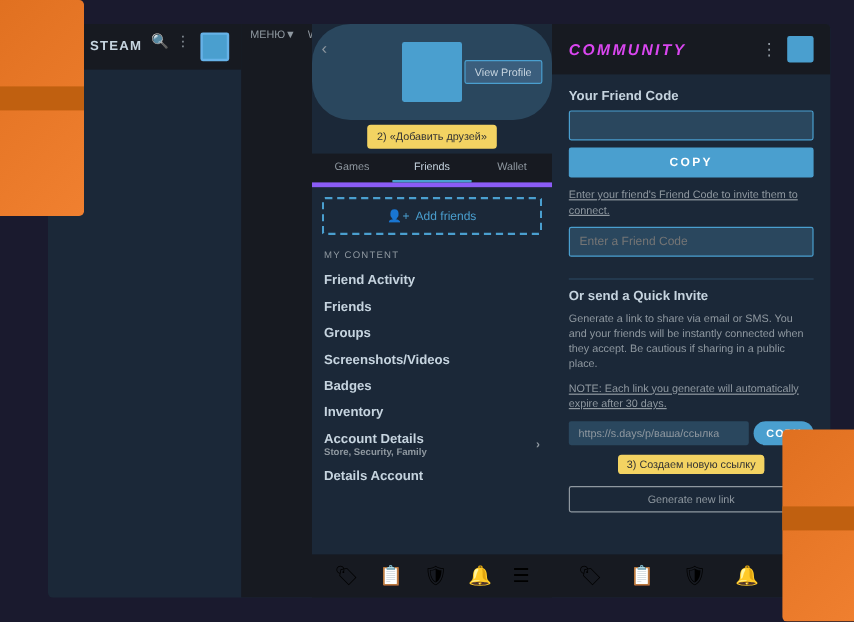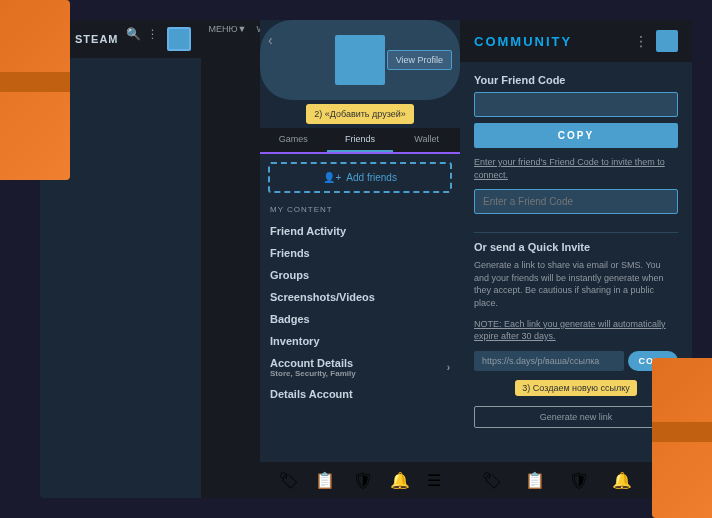--- a/index.html
+++ b/index.html
@@ -245,21 +245,21 @@
       font-size: 9px;
       margin: 4px auto;
       white-space: nowrap;
       text-align: center;
       width: fit-content;
     }
 
     .profile-tabs {
       display: flex;
       background: #171a21;
-      border-bottom: 2px solid #8b5cf6;
+      border-bottom: 4px solid #8b5cf6;
     }
 
     .profile-tab {
       flex: 1;
       text-align: center;
       padding: 6px 4px;
       font-size: 9px;
       color: #8f98a0;
       cursor: pointer;
     }
@@ -343,24 +343,25 @@
     .community-header {
       background: #171a21;
       padding: 10px 14px;
       display: flex;
       align-items: center;
       justify-content: space-between;
       height: 42px;
     }
 
     .community-title {
-      color: #0ea5e9;
+      color: #d946ef;
       font-size: 13px;
       font-weight: bold;
       letter-spacing: 2px;
+      font-style: italic;
     }
 
     .community-header-right {
       display: flex;
       align-items: center;
       gap: 8px;
     }
 
     .community-dots {
       color: #8f98a0;
@@ -649,21 +650,21 @@
       <div class="section-title">Your Friend Code</div>
       <input class="friend-code-input" type="text" placeholder="" style="">
       <button class="copy-btn">COPY</button>
       <div class="section-desc">Enter your friend's Friend Code to invite them to connect.</div>
       <input class="friend-code-enter" type="text" placeholder="Enter a Friend Code" style="">
 
       <hr class="divider">
 
       
       <div class="quick-invite-title">Or send a Quick Invite</div>
-      <div class="quick-invite-desc">Generate a link to share via email or SMS. You and your friends will be instantly generate when they accept. Be cautious if sharing in a public place.</div>
+      <div class="quick-invite-desc">Generate a link to share via email or SMS. You and your friends will be instantly connected when they accept. Be cautious if sharing in a public place.</div>
 
       
       <div style="clear:both;"></div>
 
       <div class="section-desc">NOTE: Each link you generate will automatically expire after 30 days.</div>
 
       
       <div class="link-row">
         <div class="link-display">https://s.days/p/ваша/ссылка</div>
         <button class="copy-link-btn">COPY</button>

